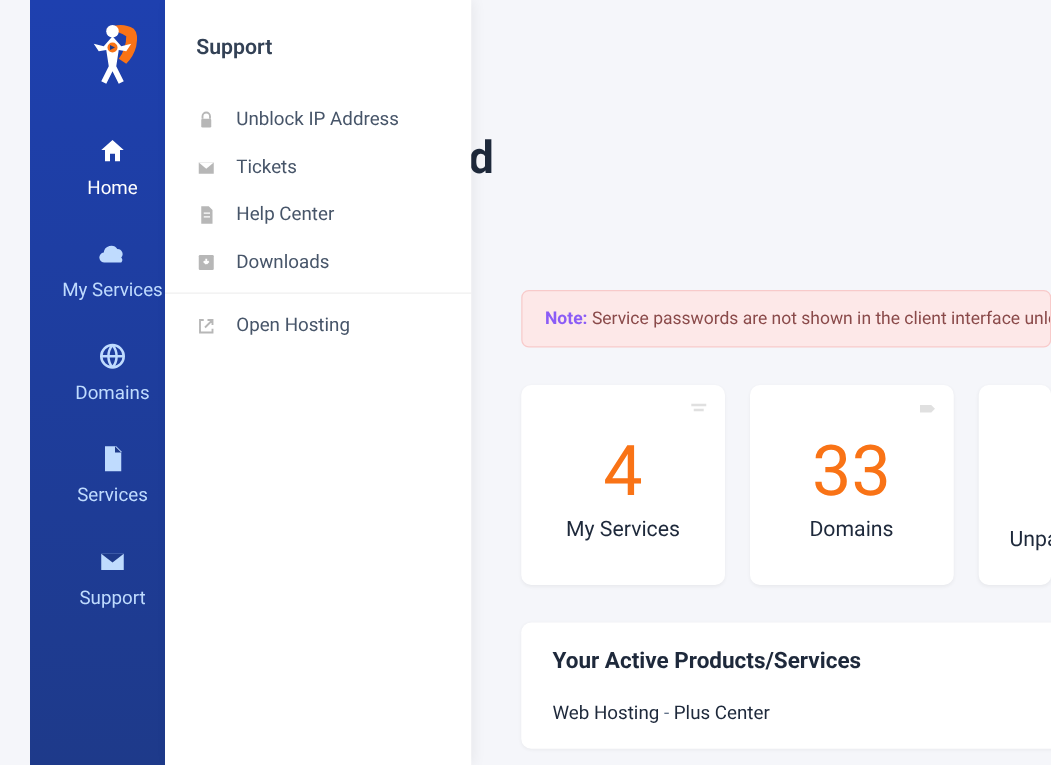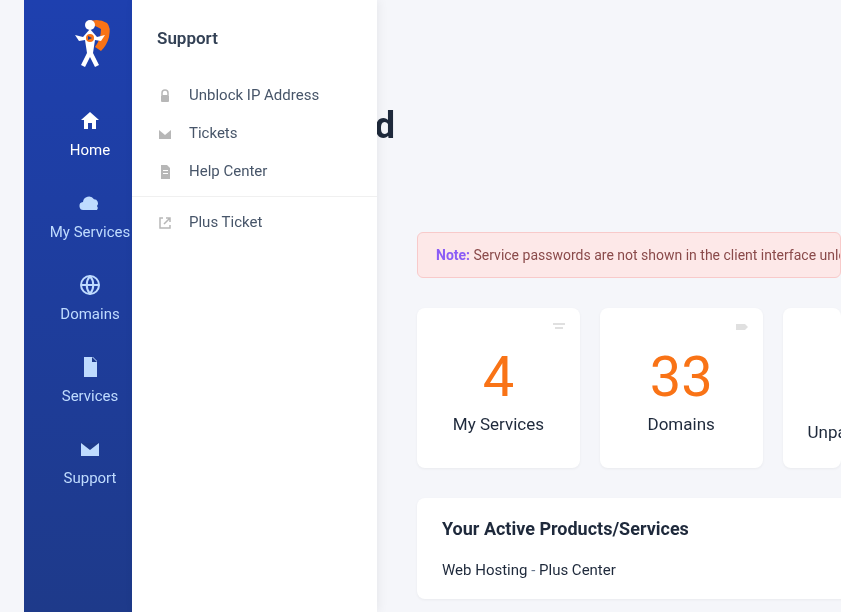--- a/index.html
+++ b/index.html
@@ -298,22 +298,29 @@
       <span>Tickets</span>
     </div>
     <div class="submenu-item">
       <svg class="subicon" viewBox="0 0 16 16" fill="#333">
           <path d="M4 1h6l3 3v11H4z"></path>
           <rect x="6" y="6" width="5" height="1" fill="#fff"></rect>
           <rect x="6" y="9" width="5" height="1" fill="#fff"></rect>
         </svg>
       <span>Help Center</span>
     </div>
+    <div class="submenu-item">
+      <svg class="subicon" viewBox="0 0 16 16" fill="#333">
+          <rect x="2" y="2" width="12" height="12" rx="1"></rect>
+          <path d="M8 5v4m0 0l-2-2m2 2l2-2" stroke="#fff" stroke-width="1.5" fill="none"></path>
+        </svg>
+      <span>Downloads</span>
+    </div>
   </div>
   <div class="submenu-section" style="border-bottom:none">
     <div class="submenu-item">
       <svg class="subicon" viewBox="0 0 16 16" fill="none" stroke="#333" stroke-width="1.5">
           <path d="M6 3H3v10h10v-3M9 3h4v4M13 3L7 9"></path>
         </svg>
-      <span>Plus Ticket</span>
+      <span>Open Hosting</span>
     </div>
   </div>
 </div>
 
 </body></html>

